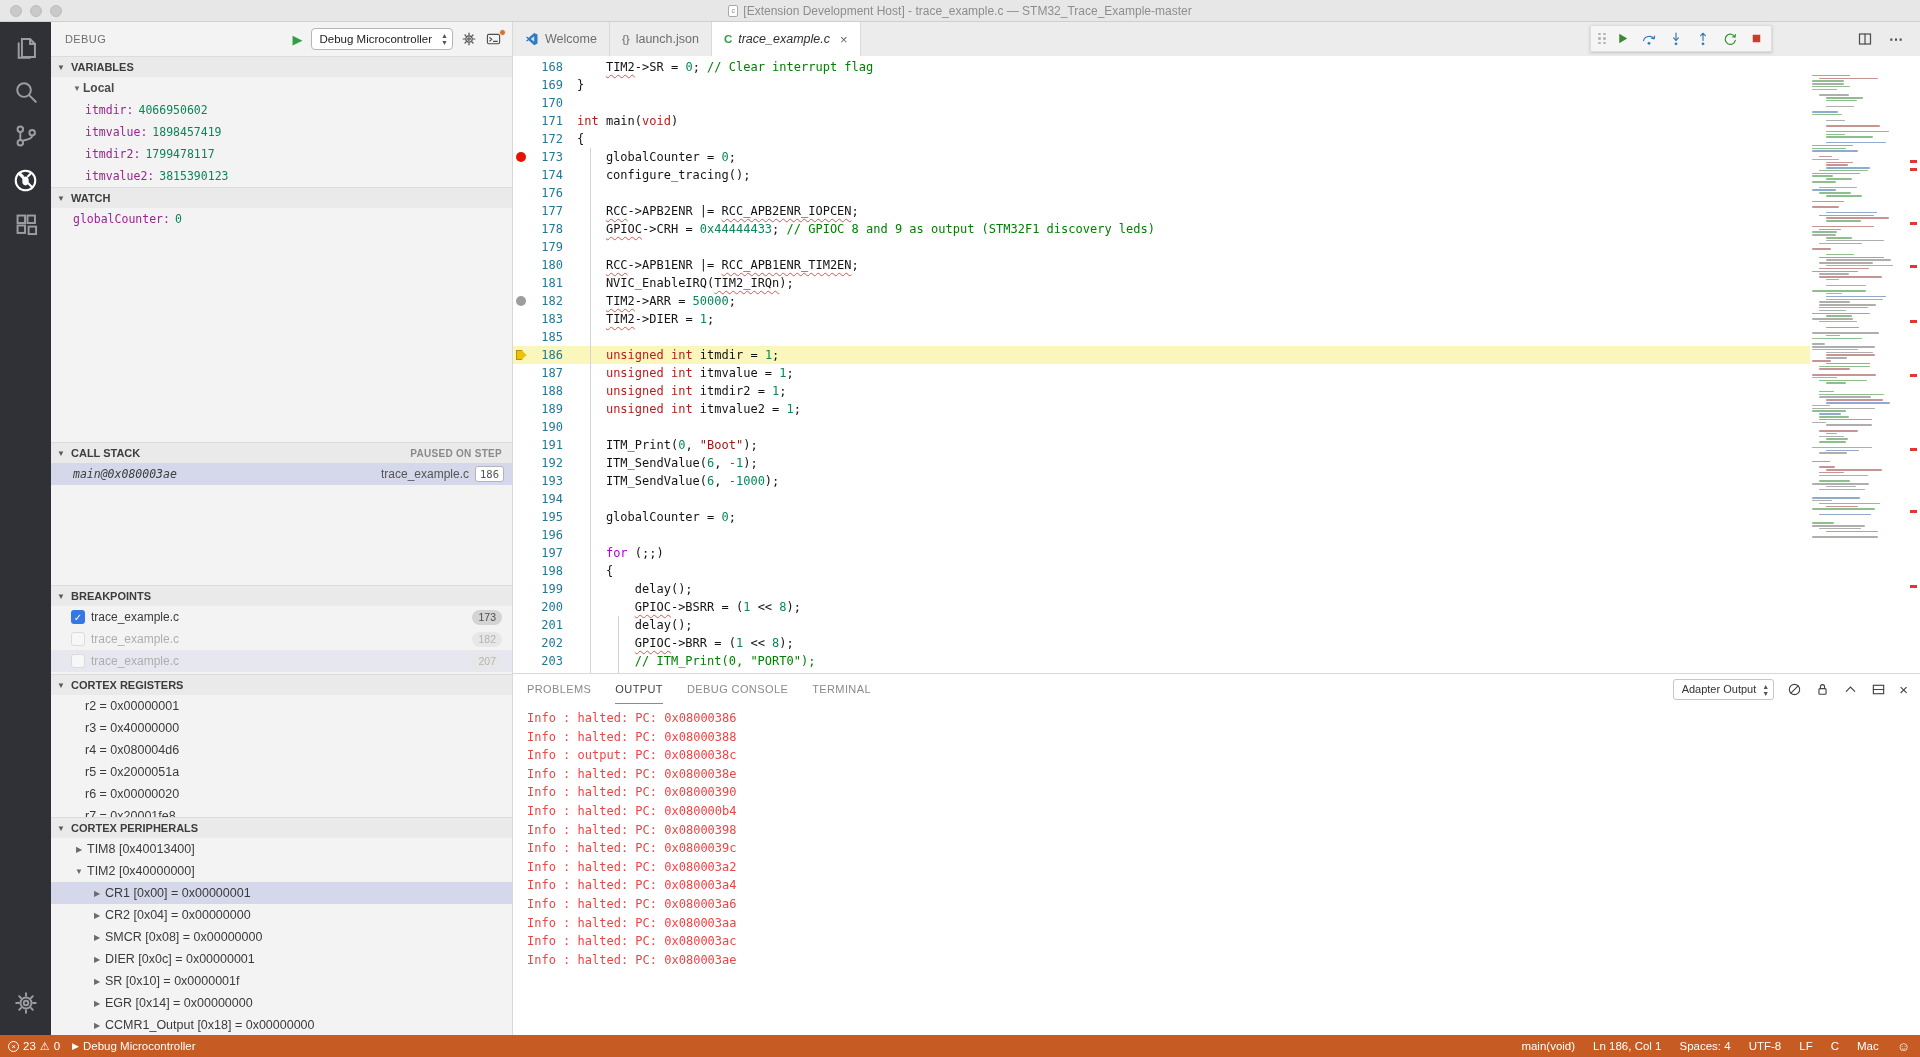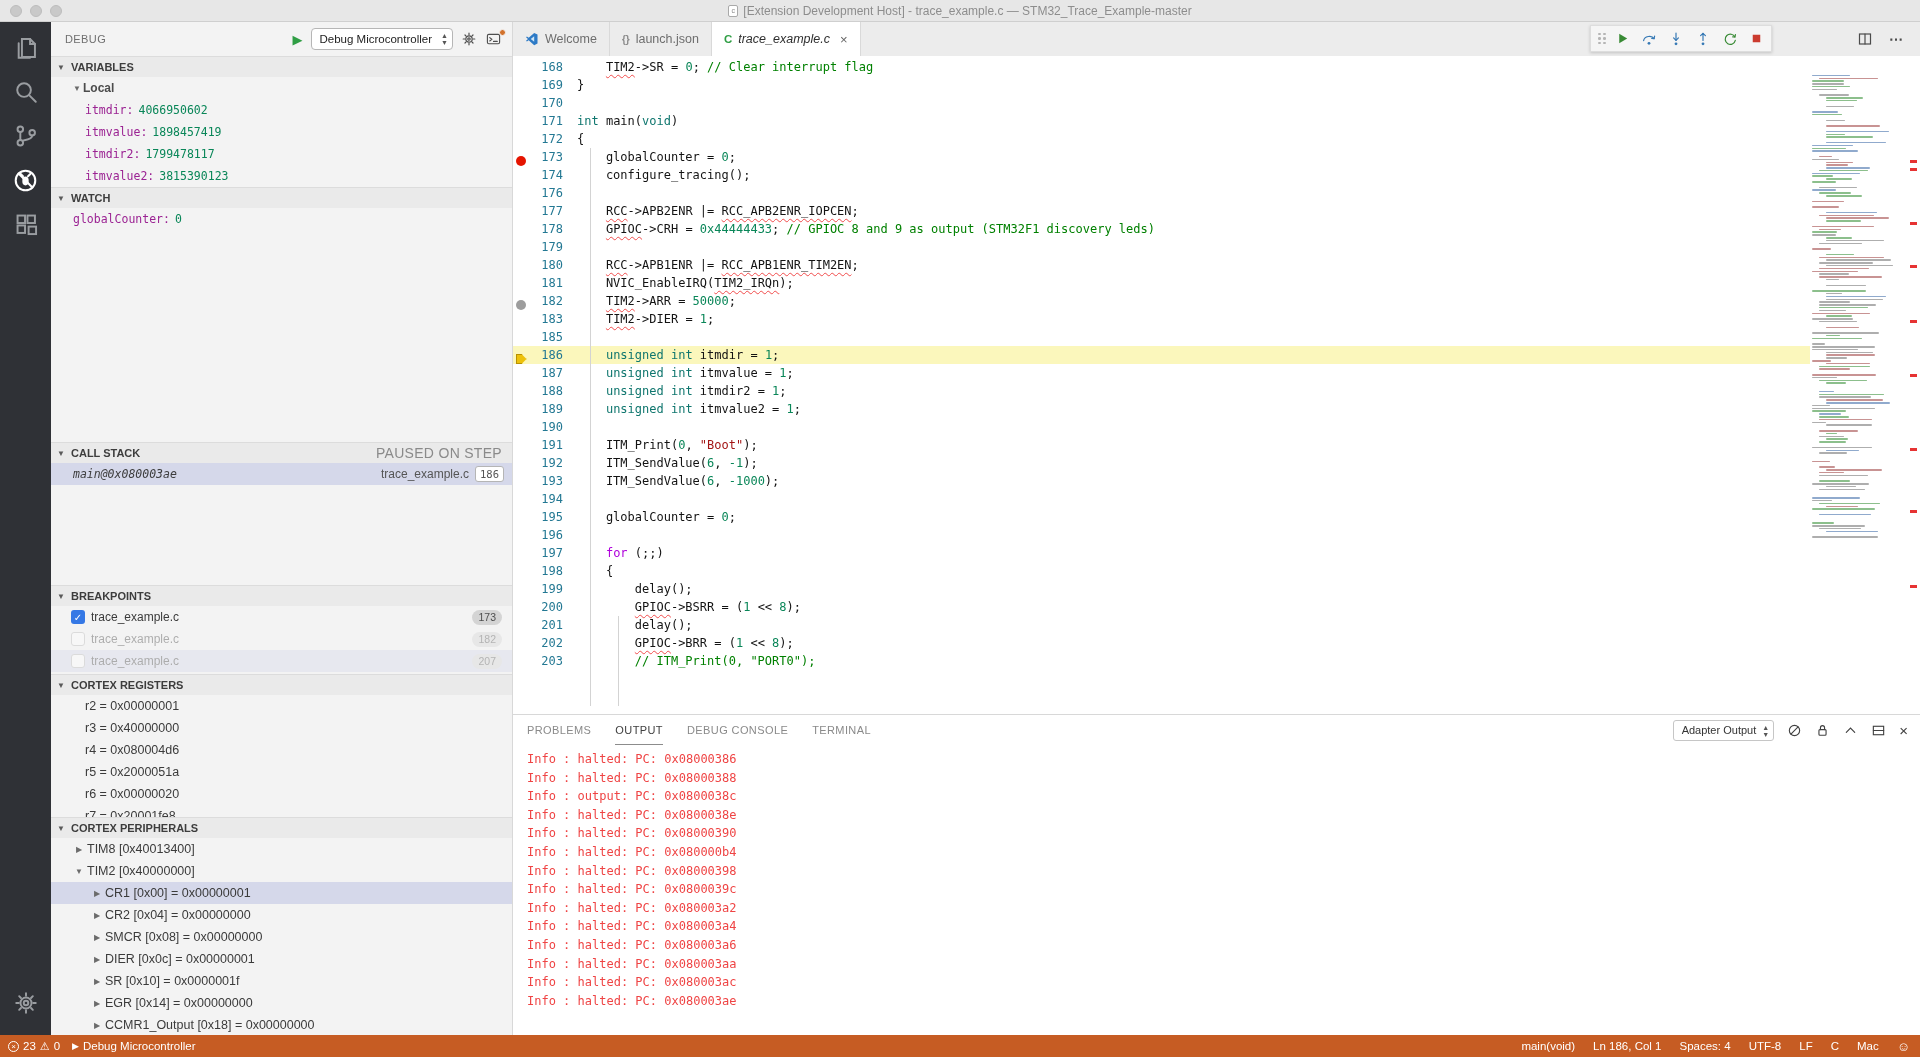--- a/index.html
+++ b/index.html
@@ -29,21 +29,21 @@
   .debug-label{font-size:11px;color:#6f6f6f;letter-spacing:.4px;margin-right:auto;}
   .start-btn{color:#2f9e44;font-size:13px;cursor:pointer;}
   .config-select{height:22px;background:#fff;border:1px solid #b6b6b6;border-radius:4px;display:flex;align-items:center;font-size:11.5px;color:#222;padding:0 20px 0 8px;position:relative;cursor:pointer;}
   .combo-arrows{position:absolute;right:4px;top:3px;display:flex;flex-direction:column;line-height:7px;font-size:7px;color:#555;}
   .hdr-icon{color:#4e4e4e;position:relative;cursor:pointer;}
   .notif-dot{position:absolute;top:-3px;right:-4px;width:7px;height:7px;border-radius:50%;background:#d2722c;border:1px solid #f3f3f3;}
 
   .section{border-top:1px solid #dcdcdc;flex:none;overflow:hidden;}
   .sec-header{height:20px;background:#eaeaea;display:flex;align-items:center;padding:0 10px 0 6px;font-size:11px;font-weight:bold;color:#3d3d3d;gap:4px;}
   .sec-arrow{font-size:8px;color:#5a5a5a;width:10px;}
-  .paused-badge{margin-left:auto;font-size:14px;font-weight:normal;color:#8a8a8a;letter-spacing:.3px;}
+  .paused-badge{margin-left:auto;font-size:10px;font-weight:bold;color:#8a8a8a;letter-spacing:.3px;}
   .row{height:22px;display:flex;align-items:center;font-size:12px;color:#3b3b3b;}
   .tree-arrow{font-size:8px;color:#6b6b6b;width:12px;text-align:center;flex:none;}
   .mono{font-family:"DejaVu Sans Mono",monospace;font-size:11.5px;}
   .scope-row{padding-left:20px;font-weight:bold;color:#4c4c4c;font-size:12px;}
   .var-row{padding-left:34px;}
   .var-name{color:#9b2393;}
   .var-val{color:#098658;margin-left:5px;}
   .sel{background:#d5d8ea;}
   .frame-row{padding:0 8px 0 22px;}
   .frame-name{font-style:italic;color:#3d3d3d;}
@@ -72,44 +72,44 @@
   .tab-actions{position:absolute;right:16px;top:0;height:34px;display:flex;align-items:center;gap:16px;color:#4b4b4b;}
   .dots{font-size:14px;font-weight:bold;letter-spacing:1px;color:#4b4b4b;}
 
   .debug-toolbar{position:absolute;top:3px;right:148px;height:27px;background:#f5f5f5;border:1px solid #ddd;box-shadow:0 1px 3px rgba(0,0,0,.18);display:flex;align-items:center;padding:0 7px;gap:11px;z-index:30;}
   .grip{display:grid;grid-template-columns:3px 3px;grid-gap:2px;margin-right:-2px;}
   .grip i{width:2.5px;height:2.5px;border-radius:50%;background:#b5b5b5;}
   .dbg-btn{cursor:pointer;}
 
   .editor-wrap{flex:1;display:flex;position:relative;overflow:hidden;}
   .code-area{flex:1;position:relative;padding-top:2px;font-family:"DejaVu Sans Mono",monospace;font-size:12px;min-width:0;}
-  .code-line{height:18px;line-height:18px;white-space:pre;position:relative;display:flex;align-items:flex-end;}
+  .code-line{height:18px;line-height:18px;white-space:pre;position:relative;display:flex;}
   .code-line.current{background:#fbf7bc;}
   .bpcol{width:16px;flex:none;display:flex;align-items:center;justify-content:center;}
   .bp-dot{width:10px;height:10px;border-radius:50%;}
   .bp-red{background:#e51400;}
   .bp-gray{background:#9d9d9d;}
   .cur-arrow{width:11px;height:10px;background:#edc10a;border:1px solid #b89000;clip-path:polygon(0 0,55% 0,100% 50%,55% 100%,0 100%);}
   .lnum{width:34px;flex:none;text-align:right;color:#237893;}
   .ltext{padding-left:14px;color:#131313;}
-  .tok-kw{color:#0f766e;}
+  .tok-kw{color:#b91c1c;}
   .tok-kwp{color:#af00db;}
   .tok-num{color:#098658;}
   .tok-str{color:#a31515;}
   .tok-com{color:#008000;}
   .tok-sq{text-decoration:underline wavy #f14c4c 1px;text-underline-offset:3px;text-decoration-skip-ink:none;}
   .indent-guide{position:absolute;width:1px;background:#d3d3d3;z-index:1;}
 
   .minimap{width:96px;flex:none;position:relative;padding-top:16px;overflow:hidden;}
   .mm-line{border-radius:1px;}
   .ruler{width:14px;flex:none;position:relative;}
   .ruler-mark{position:absolute;right:3px;width:7px;height:3px;background:#e20f0f;opacity:.85;}
 
   
-  .panel{height:321px;flex:none;border-top:1px solid #d8d8d8;display:flex;flex-direction:column;background:#fff;}
+  .panel{height:362px;flex:none;border-top:1px solid #d8d8d8;display:flex;flex-direction:column;background:#fff;}
   .panel-header{height:30px;flex:none;display:flex;align-items:center;padding:0 14px;gap:24px;position:relative;}
   .ptab{font-size:11px;color:#8a8a8a;letter-spacing:.4px;height:100%;display:flex;align-items:center;cursor:pointer;border-bottom:1px solid transparent;}
   .ptab.active{color:#404040;border-bottom:1px solid #8c8c8c;}
   .panel-controls{position:absolute;right:12px;top:0;height:30px;display:flex;align-items:center;gap:13px;color:#424242;}
   .adapter{height:21px;background:#fff;border:1px solid #c6c6c6;border-radius:3px;font-size:11px;color:#333;display:flex;align-items:center;padding:0 17px 0 8px;position:relative;cursor:pointer;}
   .adapter .combo-arrows{top:3px;}
   .pc-icon{cursor:pointer;}
   .pc-x{font-size:15px;color:#424242;cursor:pointer;line-height:1;}
   .panel-body{flex:1;overflow:hidden;padding:5px 0 0 14px;font-family:"DejaVu Sans Mono",monospace;font-size:12px;line-height:18.6px;color:#ef4444;}
 

